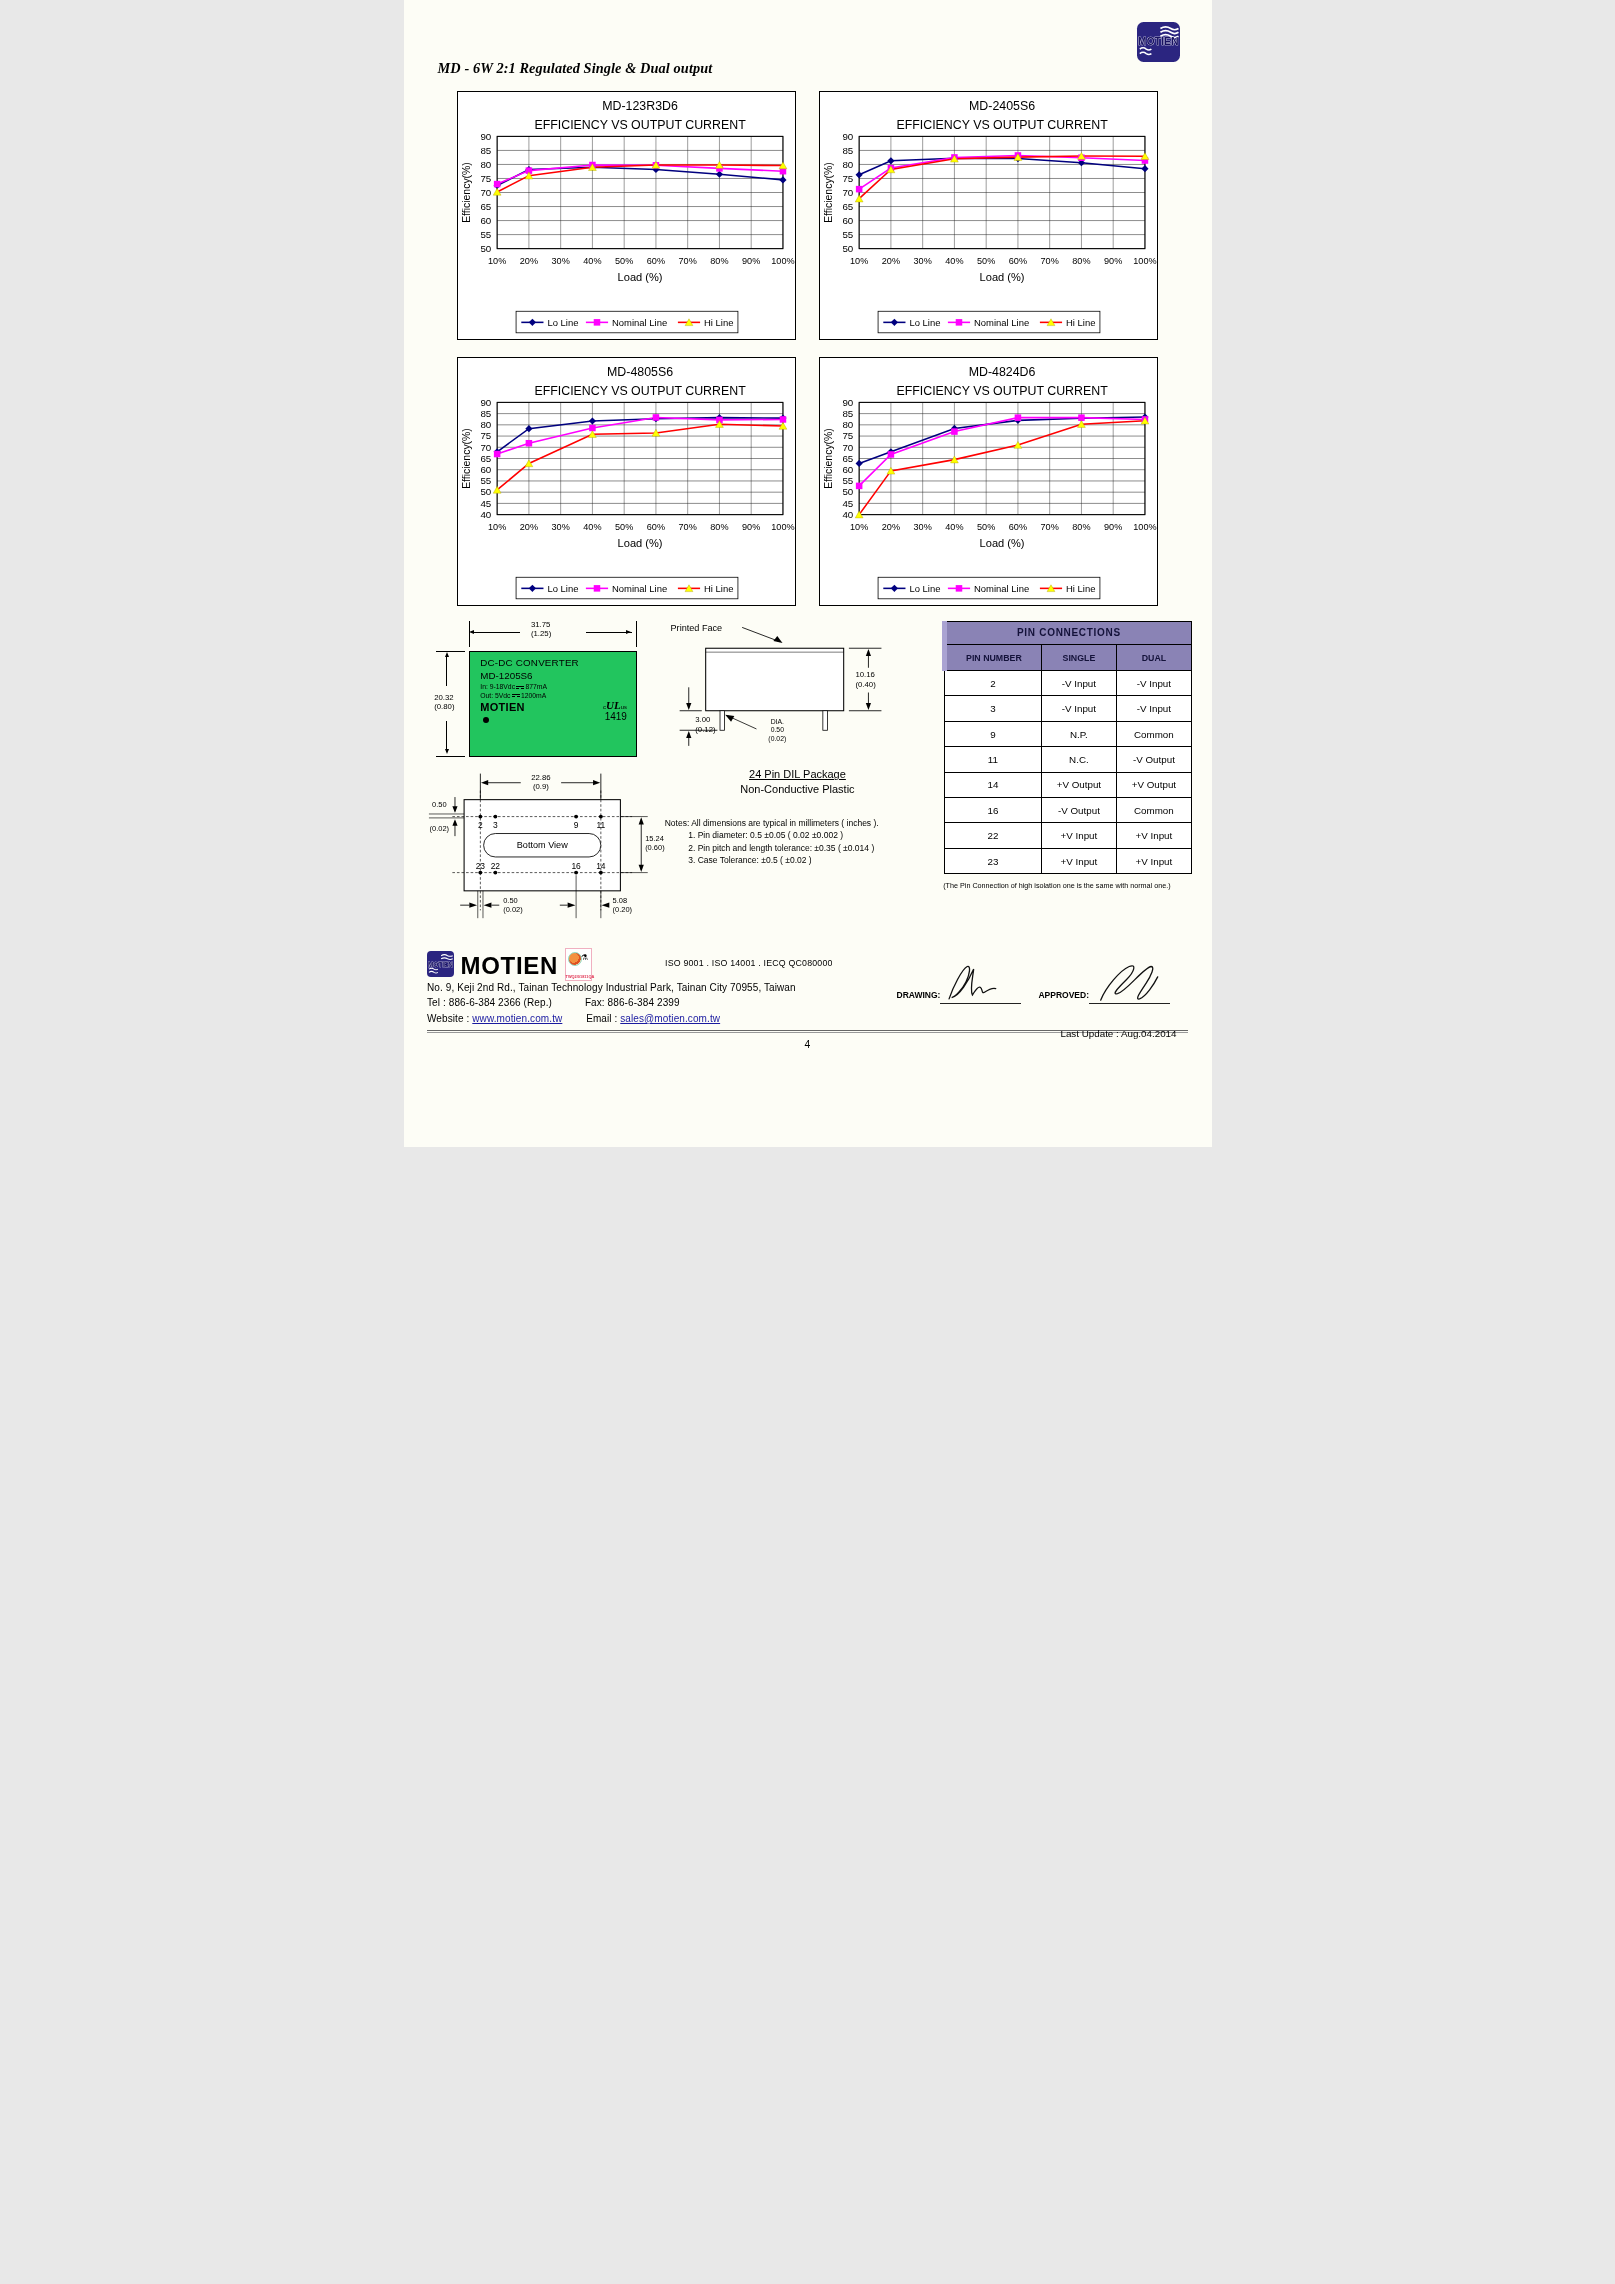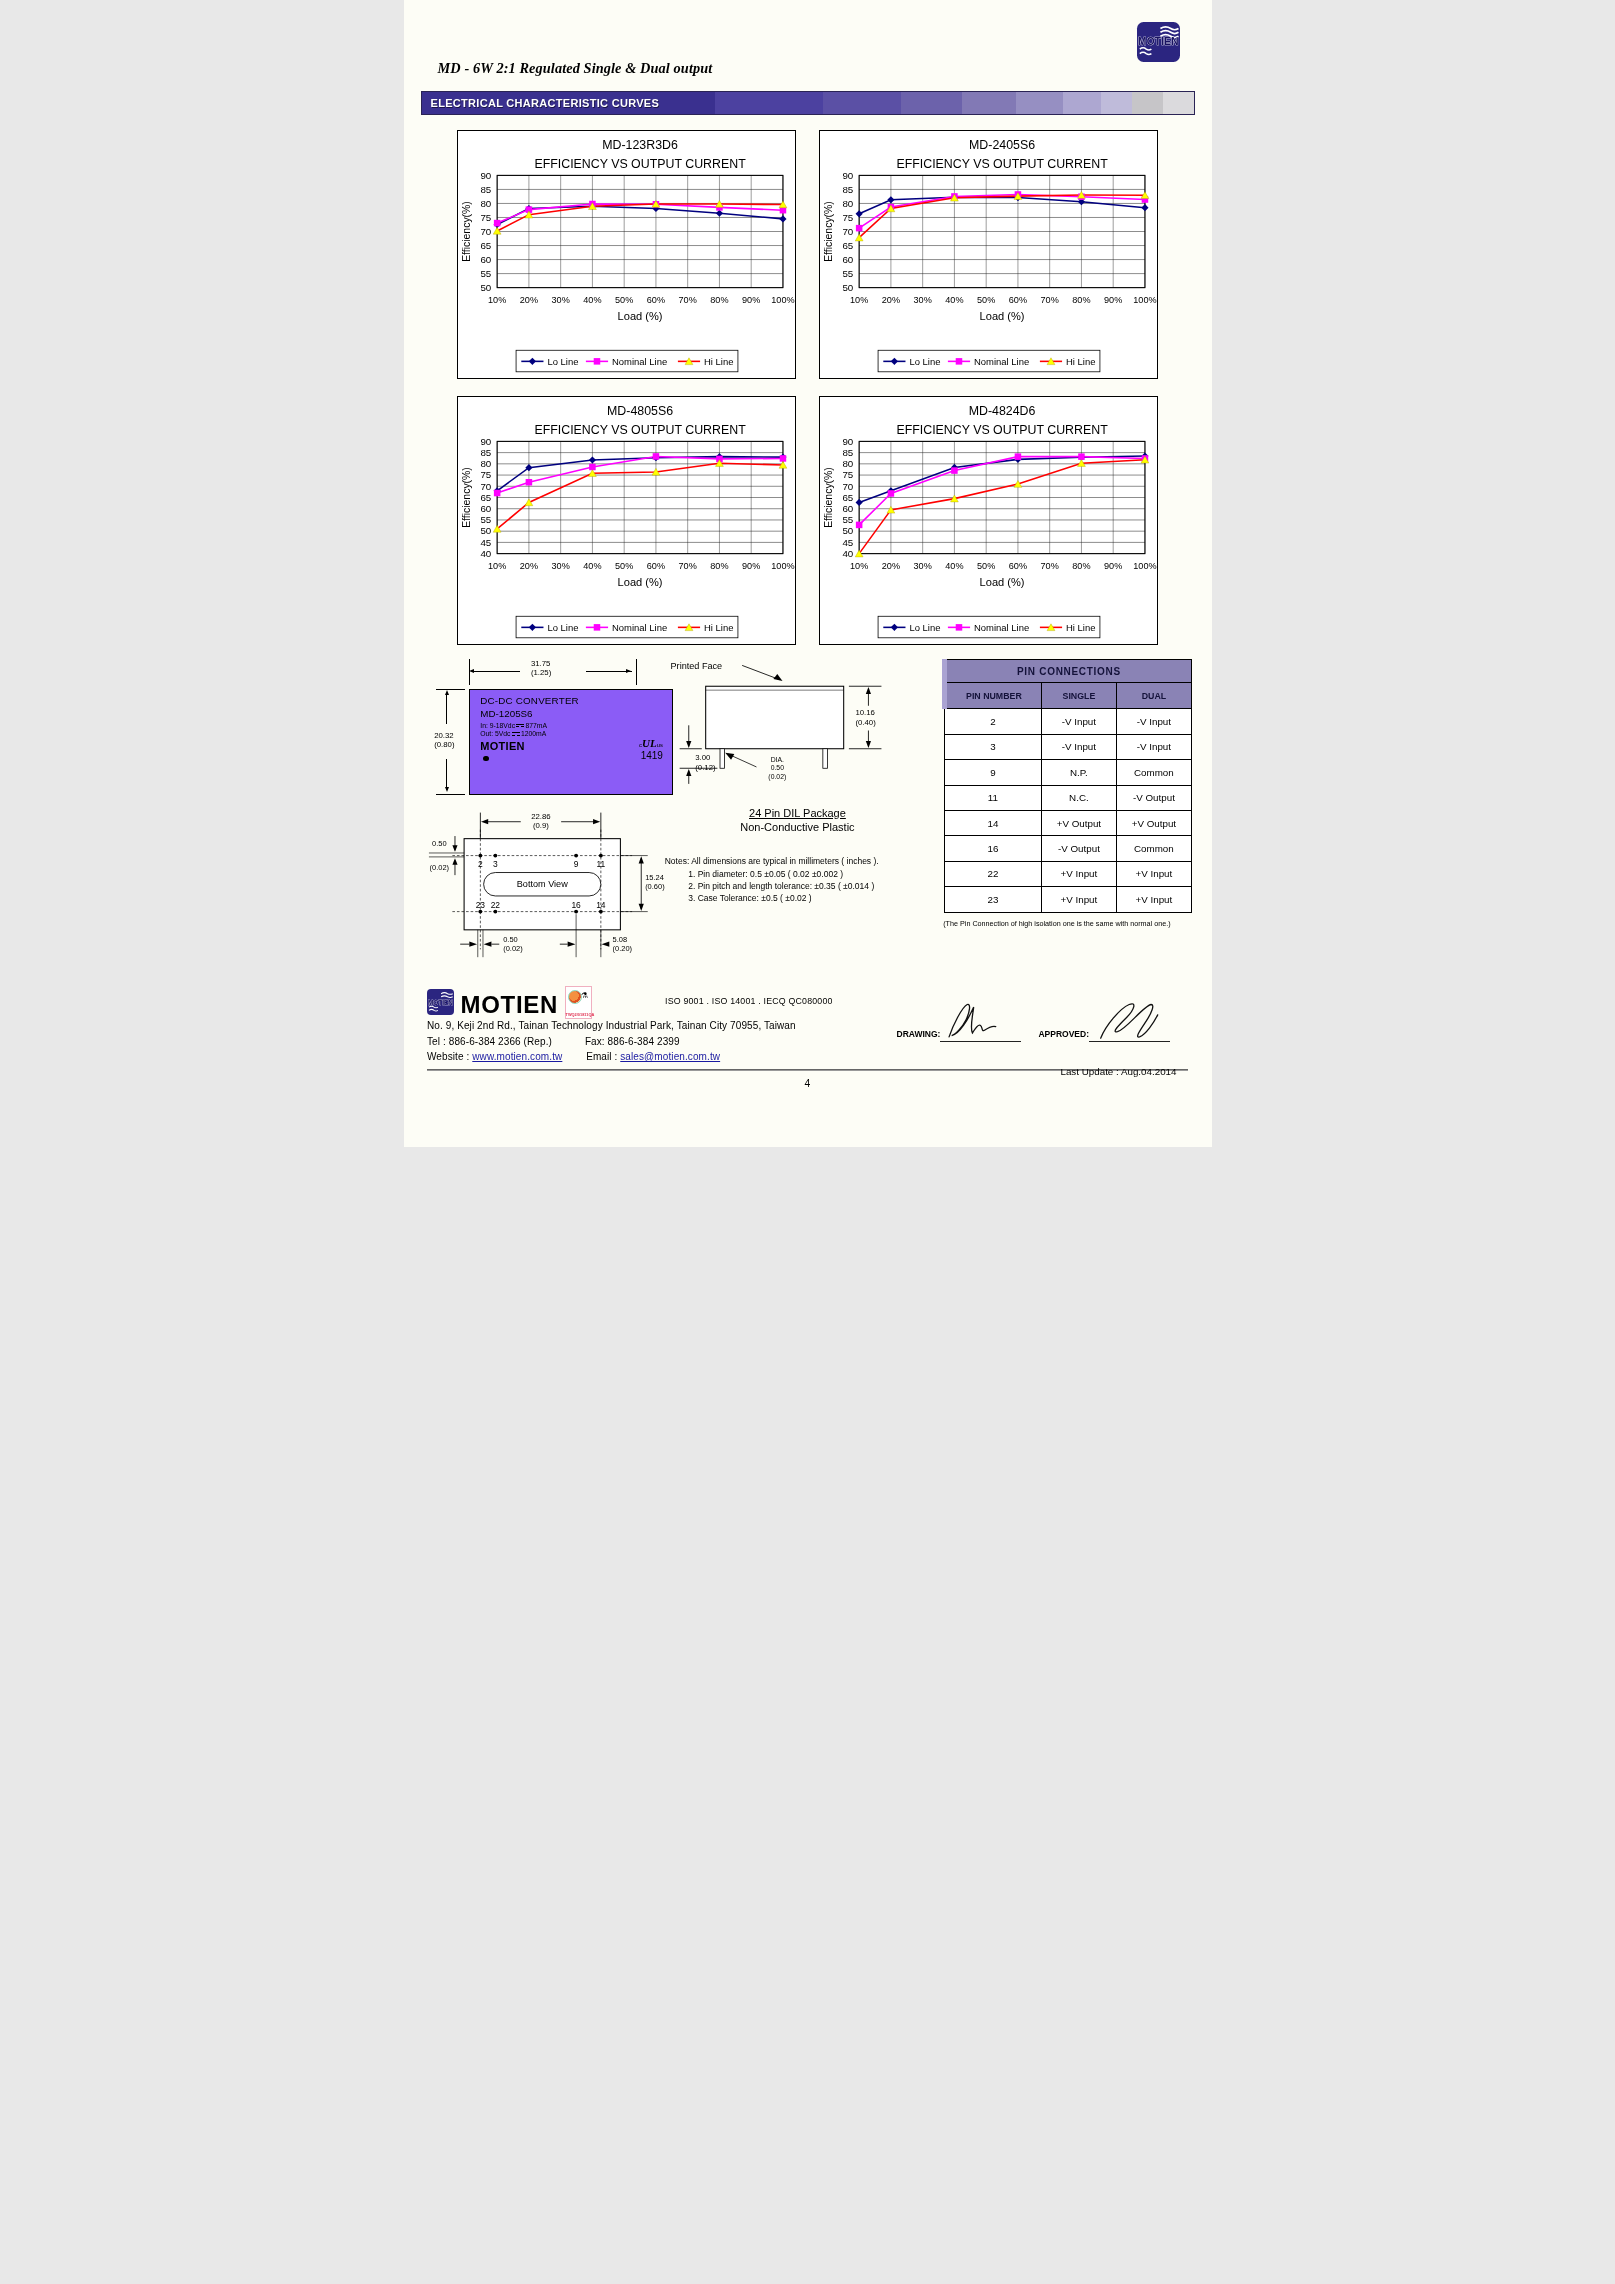--- a/index.html
+++ b/index.html
@@ -26,22 +26,22 @@
                  justify-content:center; margin:14.3px 0 3.9px 0; }
   .chart-box { width:339px; height:249px; border:0.7px solid #000; background:#fff; }
 
   
   .mech { display:flex; margin-top:10.4px; padding:0 2.6px; }
   .mech-col1 { width:242px; position:relative; }
   .mech-col2 { width:283px; position:relative; }
   .mech-col3 { flex:1; padding-top:3.9px; }
 
   .pkg-area { position:relative; width:228px; height:143px; margin-left:7.8px; }
-  .pkg-box { position:absolute; left:38px; top:34px; width:204px; height:106px; border:1.3px solid #000;
-             background:#8b5cf6; padding:5.2px 0 0 10.4px; }
+  .pkg-box { position:absolute; left:38px; top:34px; width:168px; height:106px; border:1.3px solid #000;
+             background:#22c55e; padding:5.2px 0 0 10.4px; }
   .pkg-box .l1 { font-size:9.8px; letter-spacing:0.2px; }
   .pkg-box .l2 { font-size:9.8px; margin-top:2px; }
   .pkg-box .l3 { font-size:6.8px; margin-top:2.6px; }
   .pkg-box .l4 { font-size:6.8px; margin-top:1.3px; }
   .brand-row { display:flex; justify-content:space-between; padding-right:9px; margin-top:2.6px; }
   .pkg-brand { font-weight:bold; font-size:11px; letter-spacing:0.3px; }
   .pkg-dot { width:5.9px; height:5.9px; background:#000; border-radius:50%; margin:3.9px 0 0 2.6px; }
   .ul-blk { text-align:right; line-height:1; margin-top:-1.3px; }
   .ul-mark { font-size:5.9px; }
   .ul-mark b { font-size:11px; font-style:italic; font-family:"Liberation Serif",serif; }
@@ -113,23 +113,20 @@
         <path d="M36 10 q8 -5 16 0 q6 4 12 0" stroke="#fff" stroke-width="2.6" fill="none"></path>
         <path d="M36 16 q8 -5 16 0 q6 4 12 0" stroke="#fff" stroke-width="2.6" fill="none"></path>
         <path d="M36 22 q8 -5 16 0 q6 4 12 0" stroke="#fff" stroke-width="2.6" fill="none"></path>
         <path d="M4 42 q5 -4 10 0 q4 3 8 0" stroke="#fff" stroke-width="2.4" fill="none"></path>
         <path d="M4 49 q5 -4 10 0 q4 3 8 0" stroke="#fff" stroke-width="2.4" fill="none"></path>
         <text x="33" y="36" text-anchor="middle" font-size="15.5" font-weight="bold" fill="#191360" stroke="#ffffff" stroke-width="0.9" paint-order="stroke" font-family="Liberation Sans, sans-serif" letter-spacing="0.5">MOTIEN</text>
       </svg>
     </div>
   </div>
 
-  <div class="banner">
-    <span>ELECTRICAL CHARACTERISTIC CURVES</span>
-  </div>
 
   <div class="charts-grid">
     <div class="chart-box"><svg width="338" height="248" viewBox="0 0 518 380" font-family="Liberation Sans, sans-serif">
           <text x="279" y="28" text-anchor="middle" font-size="19">MD-123R3D6</text>
           <text x="279" y="56" text-anchor="middle" font-size="19">EFFICIENCY VS OUTPUT CURRENT</text>
           <line x1="60" y1="68" x2="60" y2="240" stroke="#444" stroke-width="0.8"></line>
           <text x="60" y="264" text-anchor="middle" font-size="14">10%</text>
           <line x1="108.66666666666666" y1="68" x2="108.66666666666666" y2="240" stroke="#444" stroke-width="0.8"></line>
           <text x="108.66666666666666" y="264" text-anchor="middle" font-size="14">20%</text>
           <line x1="157.33333333333331" y1="68" x2="157.33333333333331" y2="240" stroke="#444" stroke-width="0.8"></line>

